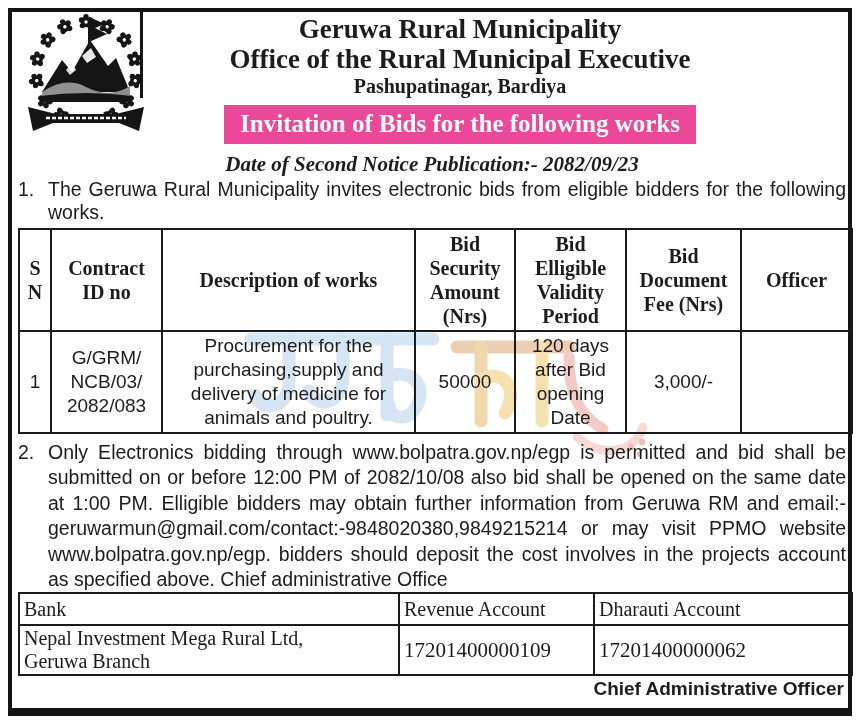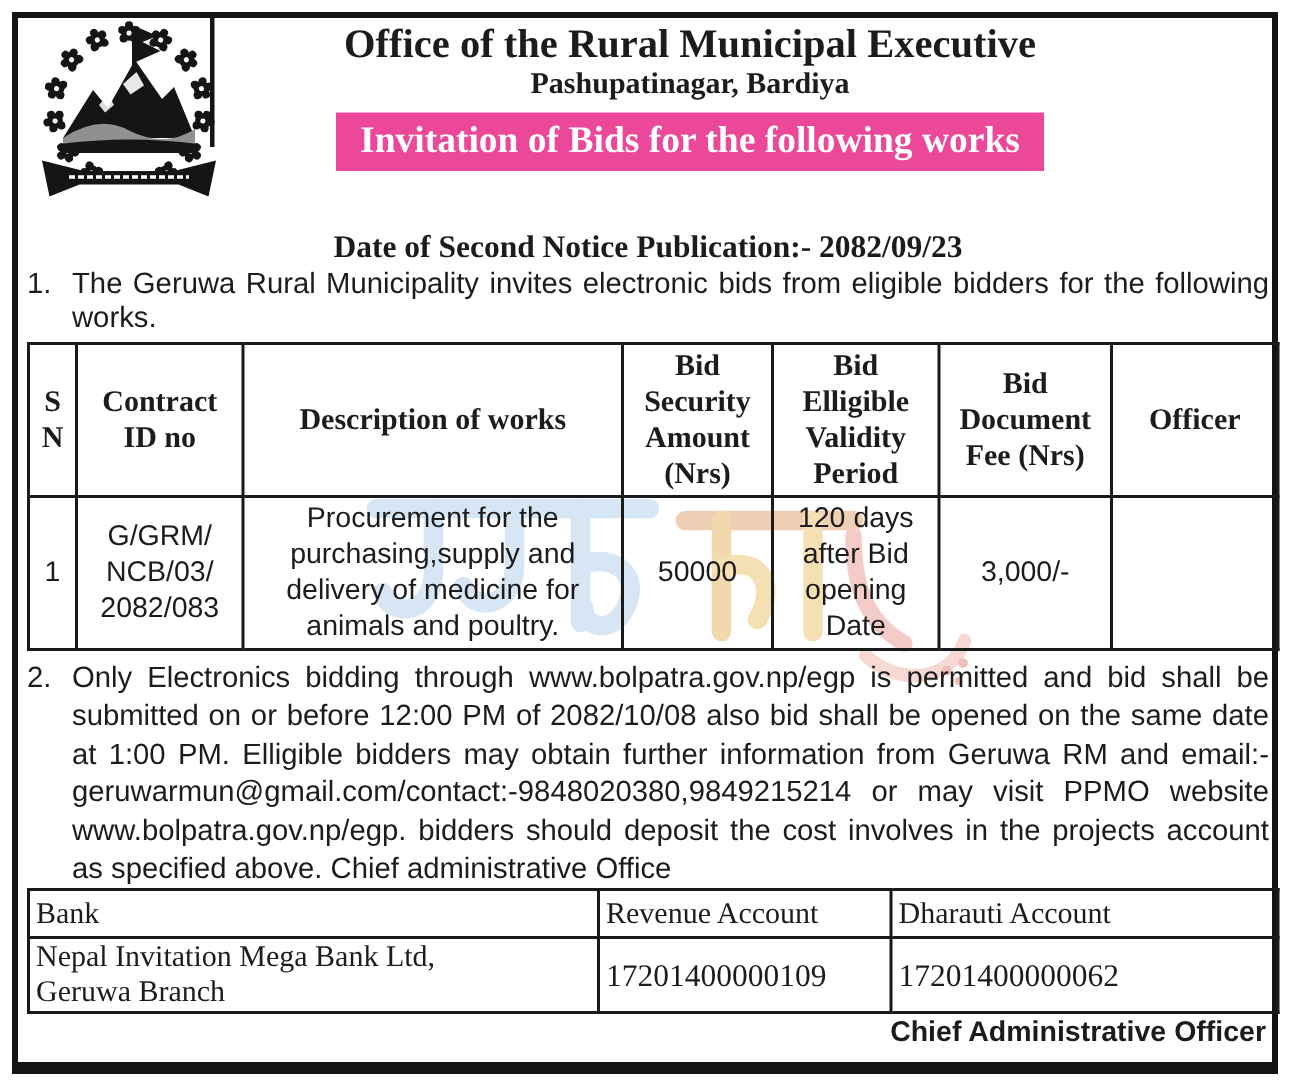--- a/index.html
+++ b/index.html
@@ -10,21 +10,21 @@
   
   .logo{position:absolute;left:10px;top:2px;width:128px;height:122px;}
   .hdr-divider{position:absolute;left:128px;top:0;width:3px;height:86px;background:#141414;}
   .title-block{position:absolute;left:136px;top:2px;width:624px;text-align:center;
                font-family:"Liberation Serif",serif;font-weight:bold;}
   .org,.office{font-size:27px;line-height:30px;}
   .addr{font-size:20px;line-height:23px;margin-top:1px;}
   .banner{display:inline-block;margin-top:7px;background:#ec4899;color:#ffffff;
           font-size:25px;line-height:29px;padding:4px 16px 6px;}
   .date-line{position:absolute;left:30px;width:780px;top:140px;text-align:center;
-             font-family:"Liberation Serif",serif;font-weight:bold;font-size:21px;}
+             font-family:"Liberation Serif",serif;font-weight:bold;font-style:italic;font-size:21px;}
   
   .clause{position:absolute;display:flex;font-size:19.5px;}
   .clause .num{width:30px;flex:none;}
   .clause .txt{flex:1;text-align:justify;}
   #clause1{left:6px;top:166px;width:828px;line-height:23px;}
   #clause2{left:6px;top:428px;width:828px;line-height:25.4px;}
   
   table{border-collapse:collapse;table-layout:fixed;background:transparent;}
   .bids{position:absolute;left:6px;top:216px;width:833px;}
   .bids th,.bids td{border:2px solid #1a1a1a;text-align:center;vertical-align:middle;
@@ -85,20 +85,21 @@
       </g>
       <g>
         <path d="M6 93 L34 100 L94 100 L122 93 L117 117 L97 109 L31 109 L11 117 Z" fill="#151515"></path>
         <line x1="24" y1="104" x2="104" y2="104" stroke="#ffffff" stroke-width="2.4" stroke-dasharray="4 2"></line>
       </g>
     </svg>
 
     <div class="hdr-divider"></div>
 
     <div class="title-block">
+      <div class="org">Geruwa Rural Municipality</div>
       <div class="office">Office of the Rural Municipal Executive</div>
       <div class="addr">Pashupatinagar, Bardiya</div>
       <div class="banner">Invitation of Bids for the following works</div>
     </div>
 
     <div class="date-line">Date of Second Notice Publication:- 2082/09/23</div>
 
     <div class="clause" id="clause1">
       <div class="num">1.</div>
       <div class="txt">The Geruwa Rural Municipality invites electronic bids  from eligible bidders for the following works.</div>
@@ -173,21 +174,21 @@
           <col style="width:195px">
           <col style="width:258px">
       </colgroup>
       <tbody>
           <tr>
         <th>Bank</th>
         <th>Revenue Account</th>
         <th>Dharauti Account</th>
       </tr>
       <tr>
-        <td class="pre">Nepal Invitation Mega Bank Ltd,
+        <td class="pre">Nepal Investment Mega Rural Ltd,
 Geruwa Branch</td>
         <td class="acct">17201400000109</td>
         <td class="acct">17201400000062</td>
       </tr>
     </tbody>
       </table>
 
     <div class="signature">Chief Administrative Officer</div>
   </div>
 </div>

